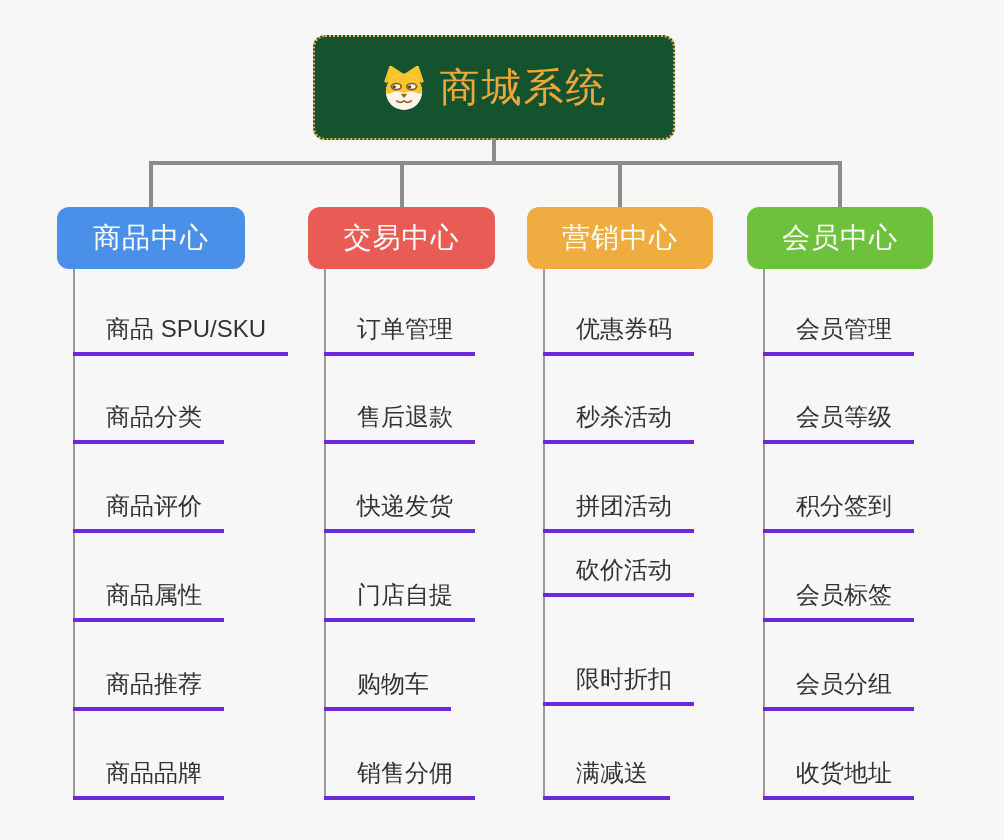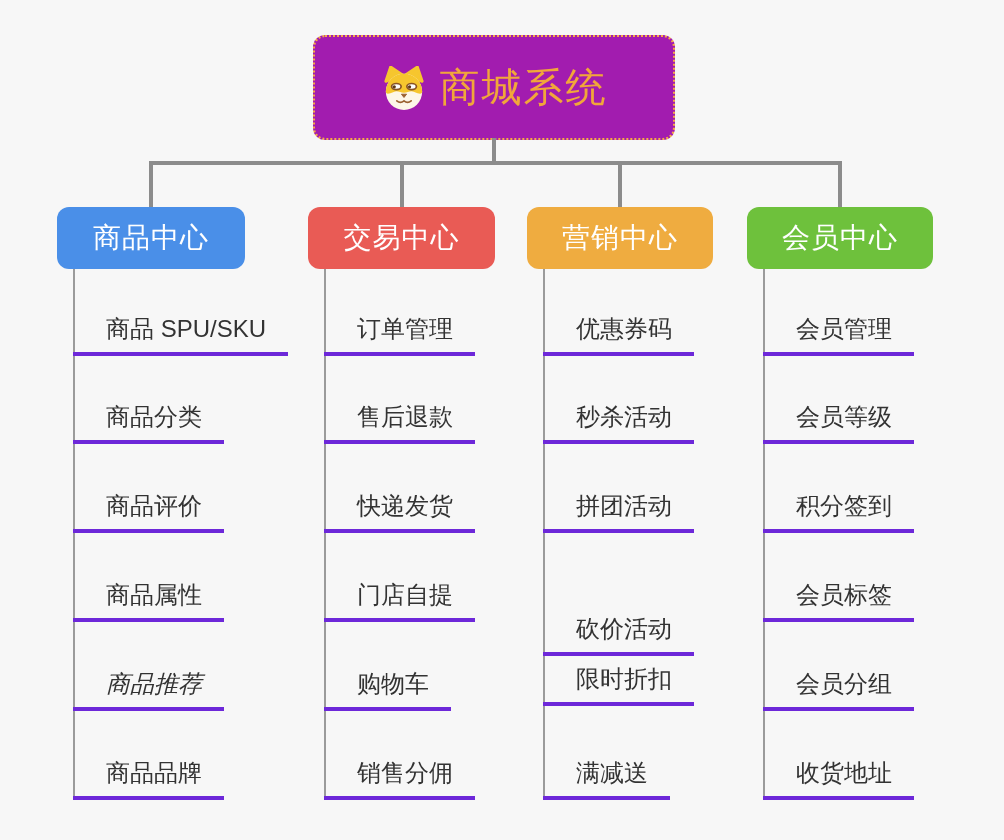--- a/index.html
+++ b/index.html
@@ -2,21 +2,21 @@
 <html><head>
 <meta charset="utf-8">
 <style>
   html,body{margin:0;padding:0;background:#f7f7f7;}
   .canvas{
     position:relative;width:1004px;height:840px;background:#f7f7f7;
     font-family:"Liberation Sans","DejaVu Sans",sans-serif;overflow:hidden;
   }
   .root-node{
     position:absolute;left:313px;top:35px;width:362px;height:105px;
-    background:#a21caf;border:2px dotted #F5AC45;border-radius:12px;
+    background:#14532d;border:2px dotted #F5AC45;border-radius:12px;
     display:flex;align-items:center;justify-content:center;gap:13px;
     box-sizing:border-box;
     text-align:center;
   }
   .root-title{font-size:40px;color:#F1A63A;letter-spacing:2px;}
   .connector{position:absolute;background:#8C8C8C;}
   .branch-node{
     position:absolute;top:207px;height:62px;border-radius:12px;
     color:#ffffff;font-size:28px;letter-spacing:1px;
     display:flex;align-items:center;justify-content:center;
@@ -51,38 +51,38 @@
 
 <div class="connector" style="left: 492px; top: 138px; width: 4px; height: 25px;"></div>
     <div class="connector" style="left: 149px; top: 161px; width: 693px; height: 4px;"></div>
     <div class="connector" style="left: 149px; top: 161px; width: 4px; height: 48px;"></div>
     <div class="branch-node" style="left: 57px; width: 188px; background: rgb(74, 143, 232);">商品中心</div>
     <div class="child-line" style="left: 73px; top: 269px; height: 531px;"></div>
     <div class="leaf" style="left: 73px; top: 315px;">商品 SPU/SKU</div>
     <div class="leaf" style="left: 73px; top: 403px;">商品分类</div>
     <div class="leaf" style="left: 73px; top: 492px;">商品评价</div>
     <div class="leaf" style="left: 73px; top: 581px; text-align: center;">商品属性</div>
-    <div class="leaf" style="left: 73px; top: 670px; font-style: italic;">商品推荐</div>
+    <div class="leaf" style="left: 73px; top: 670px;">商品推荐</div>
     <div class="leaf" style="left: 73px; top: 759px;">商品品牌</div>
     <div class="connector" style="left: 399.5px; top: 161px; width: 4px; height: 48px;"></div>
     <div class="branch-node" style="left: 308px; width: 187px; background: rgb(233, 91, 85);">交易中心</div>
     <div class="child-line" style="left: 324px; top: 269px; height: 531px;"></div>
     <div class="leaf" style="left: 324px; top: 315px;">订单管理</div>
     <div class="leaf" style="left: 324px; top: 403px;">售后退款</div>
     <div class="leaf" style="left: 324px; top: 492px;">快递发货</div>
     <div class="leaf" style="left: 324px; top: 581px;">门店自提</div>
     <div class="leaf" style="left: 324px; top: 670px;">购物车</div>
     <div class="leaf" style="left: 324px; top: 759px;">销售分佣</div>
     <div class="connector" style="left: 618px; top: 161px; width: 4px; height: 48px;"></div>
     <div class="branch-node" style="left: 527px; width: 186px; background: rgb(239, 172, 64);">营销中心</div>
     <div class="child-line" style="left: 543px; top: 269px; height: 531px;"></div>
     <div class="leaf" style="left: 543px; top: 315px;">优惠券码</div>
     <div class="leaf" style="left: 543px; top: 403px;">秒杀活动</div>
     <div class="leaf" style="left: 543px; top: 492px;">拼团活动</div>
-    <div class="leaf" style="left: 543px; top: 615px;">砍价活动</div>
+    <div class="leaf" style="left: 543px; top: 556px;">砍价活动</div>
     <div class="leaf" style="left: 543px; top: 665px;">限时折扣</div>
     <div class="leaf" style="left: 543px; top: 759px;">满减送</div>
     <div class="connector" style="left: 838px; top: 161px; width: 4px; height: 48px;"></div>
     <div class="branch-node" style="left: 747px; width: 186px; background: rgb(110, 193, 60);">会员中心</div>
     <div class="child-line" style="left: 763px; top: 269px; height: 531px;"></div>
     <div class="leaf" style="left: 763px; top: 315px;">会员管理</div>
     <div class="leaf" style="left: 763px; top: 403px;">会员等级</div>
     <div class="leaf" style="left: 763px; top: 492px;">积分签到</div>
     <div class="leaf" style="left: 763px; top: 581px;">会员标签</div>
     <div class="leaf" style="left: 763px; top: 670px;">会员分组</div>

